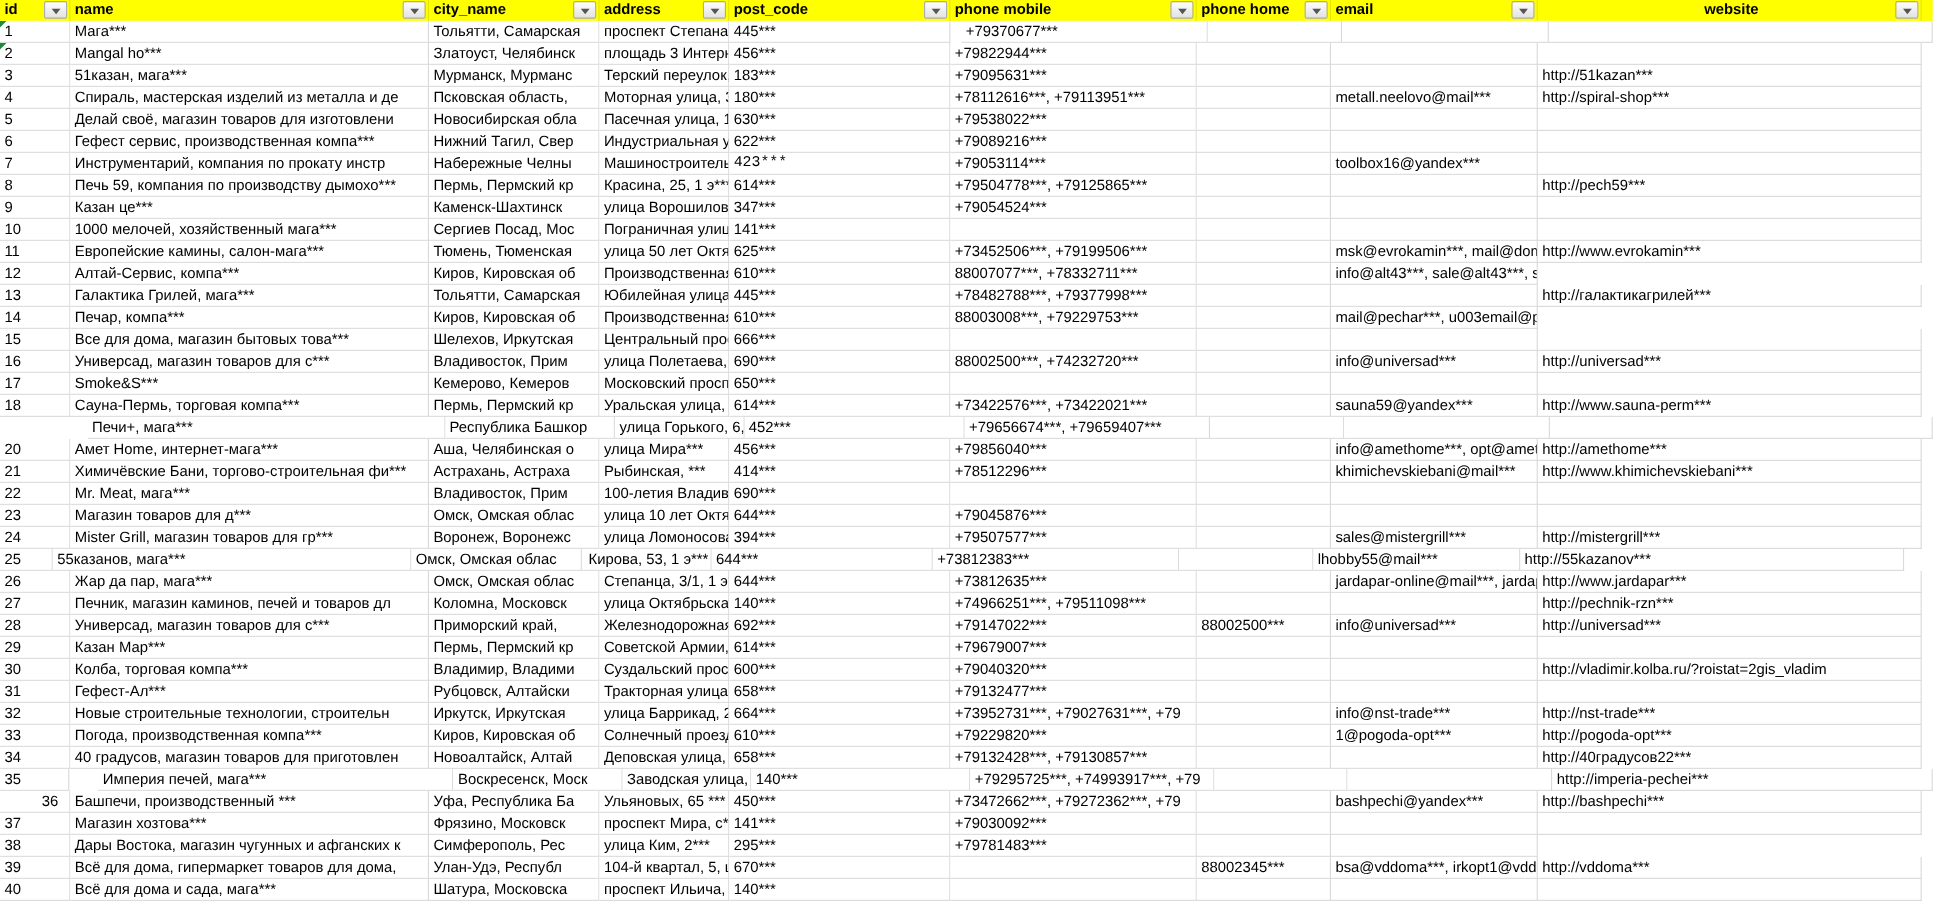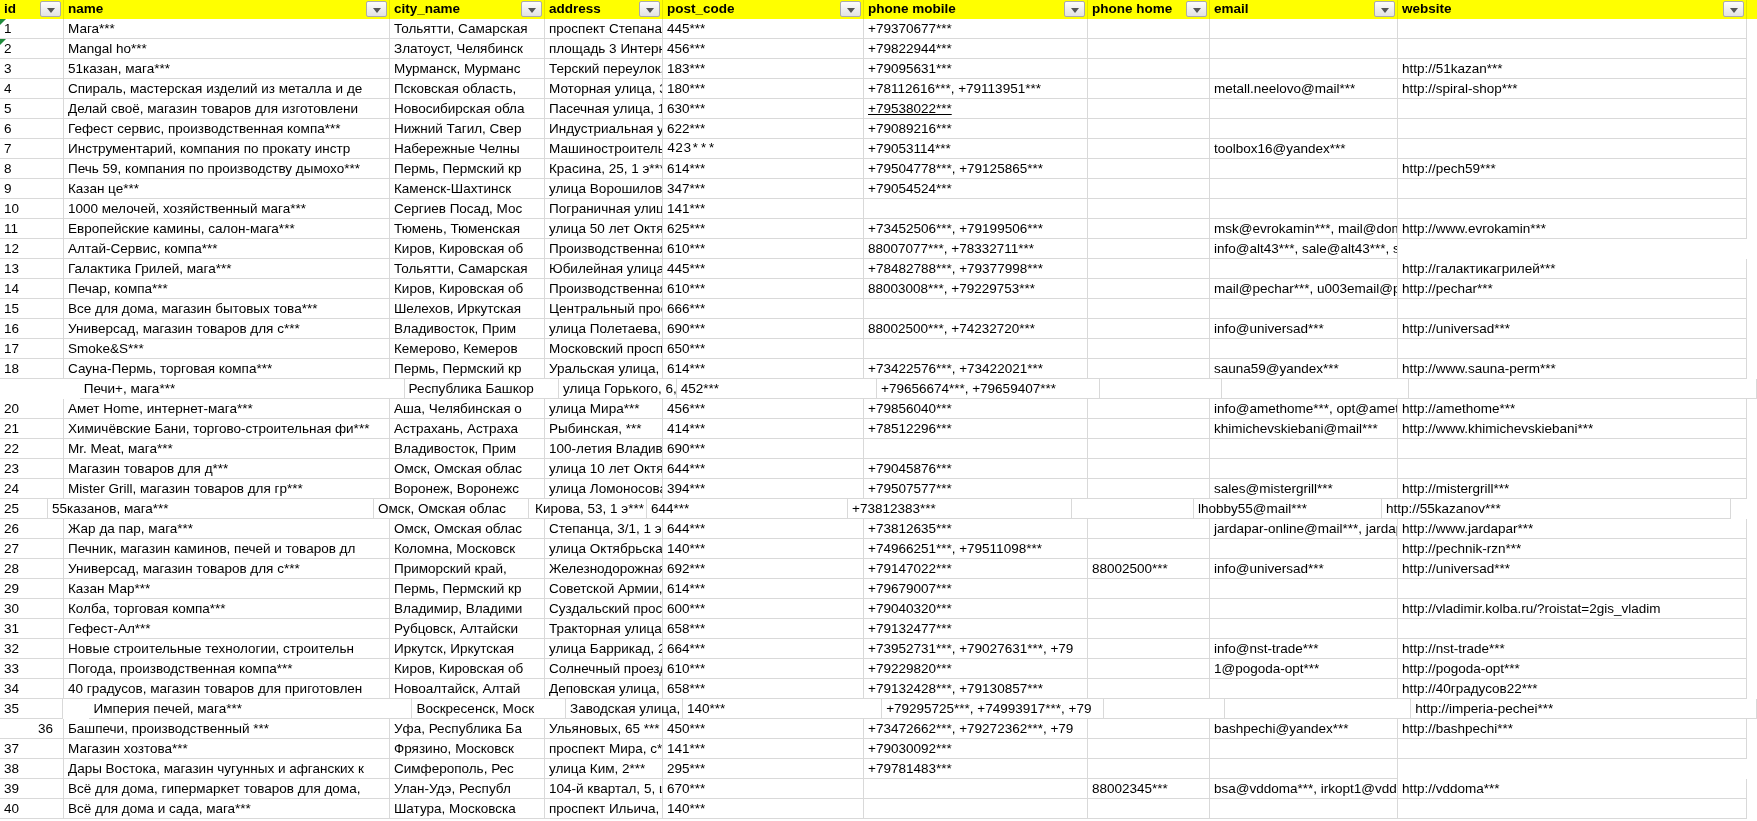--- a/index.html
+++ b/index.html
@@ -48,32 +48,32 @@
         </div></div>
       <div class="hcell" style="width: 224px;"><span>phone mobile</span><div class="filter-btn">
           <div class="tri"></div>
         </div></div>
       <div class="hcell" style="width: 122px;"><span>phone home</span><div class="filter-btn">
           <div class="tri"></div>
         </div></div>
       <div class="hcell" style="width: 188px;"><span>email</span><div class="filter-btn">
           <div class="tri"></div>
         </div></div>
-      <div class="hcell" style="width: 349px;"><span>website</span><div class="filter-btn">
+      <div class="hcell" style="width: 349px; text-align: center;"><span>website</span><div class="filter-btn">
           <div class="tri"></div>
         </div></div>
     </div>
   <div id="grid-body">
       <div class="row">
         <div class="cell" style="width: 64px;"><div class="corner"></div>1</div>
         <div class="cell" style="width: 326px;">Мага***</div>
         <div class="cell" style="width: 155px;">Тольятти, Самарская</div>
         <div class="cell" style="width: 118px;">проспект Степана Раз</div>
         <div class="cell" style="width: 201px;">445***</div>
-        <div class="cell" style="width: 224px;">+79370677***</div>
+        <div class="cell" style="width: 224px; margin-left: 10px;">+79370677***</div>
         <div class="cell" style="width: 122px;"></div>
         <div class="cell" style="width: 188px;"></div>
         <div class="cell lastcol" style="width: 349px;"></div>
       </div>
       <div class="row">
         <div class="cell" style="width: 64px;"><div class="corner"></div>2</div>
         <div class="cell" style="width: 326px;">Mangal ho***</div>
         <div class="cell" style="width: 155px;">Златоуст, Челябинск</div>
         <div class="cell" style="width: 118px;">площадь 3 Интернаци</div>
         <div class="cell" style="width: 201px;">456***</div>
@@ -103,21 +103,21 @@
         <div class="cell" style="width: 122px;"></div>
         <div class="cell" style="width: 188px;">metall.neelovo@mail***</div>
         <div class="cell lastcol" style="width: 349px;">http://spiral-shop***</div>
       </div>
       <div class="row">
         <div class="cell" style="width: 64px;">5</div>
         <div class="cell" style="width: 326px;">Делай своё, магазин товаров для изготовлени</div>
         <div class="cell" style="width: 155px;">Новосибирская обла</div>
         <div class="cell" style="width: 118px;">Пасечная улица, 1а, 5</div>
         <div class="cell" style="width: 201px;">630***</div>
-        <div class="cell" style="width: 224px; text-decoration: underline;">+79538022***</div>
+        <div class="cell" style="width: 224px;">+79538022***</div>
         <div class="cell" style="width: 122px;"></div>
         <div class="cell" style="width: 188px;"></div>
         <div class="cell lastcol" style="width: 349px;"></div>
       </div>
       <div class="row">
         <div class="cell" style="width: 64px;">6</div>
         <div class="cell" style="width: 326px;">Гефест сервис, производственная компа***</div>
         <div class="cell" style="width: 155px;">Нижний Тагил, Свер</div>
         <div class="cell" style="width: 118px;">Индустриальная улиц</div>
         <div class="cell" style="width: 201px;">622***</div>
@@ -204,21 +204,20 @@
       </div>
       <div class="row">
         <div class="cell" style="width: 64px;">14</div>
         <div class="cell" style="width: 326px;">Печар, компа***</div>
         <div class="cell" style="width: 155px;">Киров, Кировская об</div>
         <div class="cell" style="width: 118px;">Производственная ул</div>
         <div class="cell" style="width: 201px;">610***</div>
         <div class="cell" style="width: 224px;">88003008***, +79229753***</div>
         <div class="cell" style="width: 122px;"></div>
         <div class="cell" style="width: 188px;">mail@pechar***, u003email@pechar***</div>
-        <div class="cell lastcol" style="width: 349px;">http://pechar***</div>
       </div>
       <div class="row">
         <div class="cell" style="width: 64px;">15</div>
         <div class="cell" style="width: 326px;">Все для дома, магазин бытовых това***</div>
         <div class="cell" style="width: 155px;">Шелехов, Иркутская</div>
         <div class="cell" style="width: 118px;">Центральный проспе</div>
         <div class="cell" style="width: 201px;">666***</div>
         <div class="cell" style="width: 224px;"></div>
         <div class="cell" style="width: 122px;"></div>
         <div class="cell" style="width: 188px;"></div>

